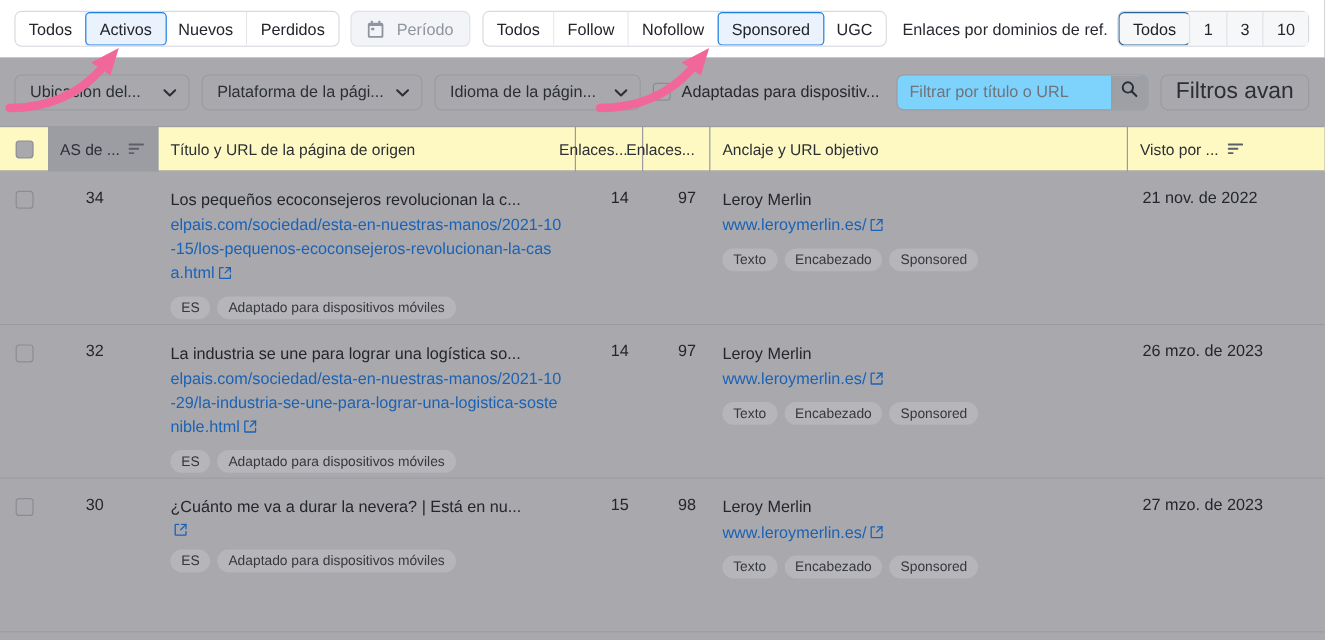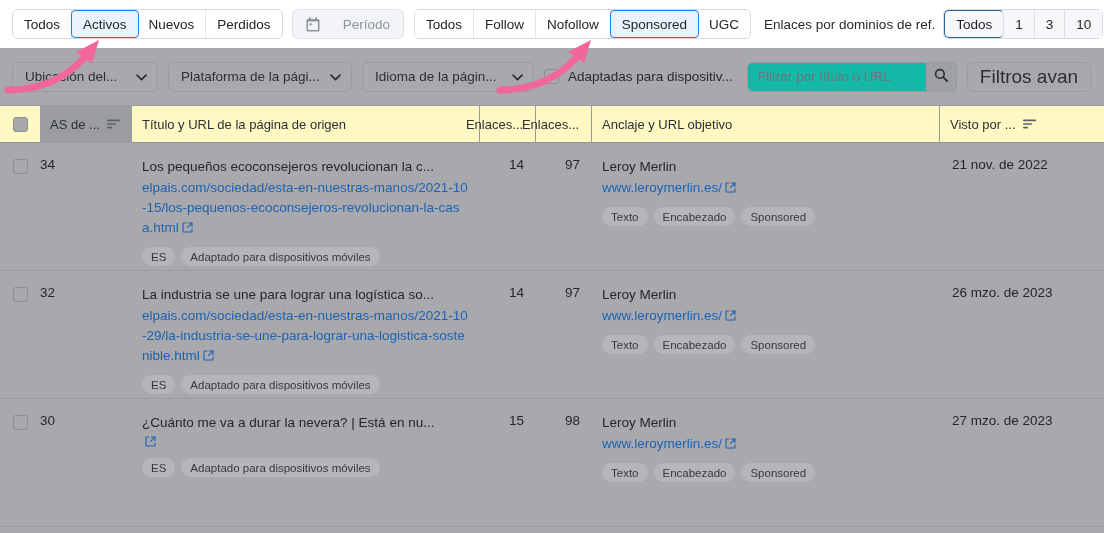--- a/index.html
+++ b/index.html
@@ -69,21 +69,21 @@
     position: relative;
     z-index: 2;
     color: #1c1f23;
   }
 
   .period-btn {
     margin-left: 9px;
     height: 30px;
     display: flex;
     align-items: center;
-    gap: 23px;
+    gap: 11px;
     padding: 0 13px;
     border: 1px solid #dfe1e7;
     border-radius: 6px;
     background: #f3f4f7;
     color: #8f949e;
     font-size: 13.5px;
     cursor: pointer;
     white-space: nowrap;
   }
   .cal-icon { width: 14px; height: 15px; display:block; }
@@ -153,21 +153,21 @@
     flex: none;
   }
   .chk-label { font-size: 13.5px; color: #26292e; }
 
   .search-wrap {
     display: flex; align-items: flex-end;
     height: 30px;
     border: 1px solid #9a9ba1;
     border-radius: 6px;
     overflow: hidden;
-    background: #14b8a6;
+    background: #7dd3fc;
     margin-right: 10px;
   }
   .search-input {
     width: 178px; height: 28px;
     border: none; outline: none;
     background: transparent;
     padding: 0 10px;
     font-size: 13.5px;
     color: #2b2f35;
     font-family: "Liberation Sans", sans-serif;
@@ -226,21 +226,21 @@
   .col-end  { flex: 1; border-right: none; }
 
   .row {
     display: flex;
     border-bottom: 1px solid #9b9ca1;
     min-height: 128px;
     background: #a9a9ad;
   }
   .cell { padding-top: 14px; font-size: 13.5px; color: #23262b; }
   .cell.col-chk { display: flex; justify-content: center; align-items: flex-start; padding-top: 16px; }
-  .cell.col-as  { text-align: left; padding-right: 14px; background: transparent; display:block; }
+  .cell.col-as  { text-align: center; padding-right: 14px; background: transparent; display:block; }
   .cell.col-l1, .cell.col-l2 { text-align: right; padding-right: 12px; }
   .cell.col-title, .cell.col-anch { padding-left: 10px; padding-right: 10px; }
   .cell.col-seen { padding-left: 12px; }
 
   .row-chk {
     width: 15px; height: 15px;
     border: 1px solid #8b8d93;
     border-radius: 3px;
     background: #a9a9ad;
     cursor: pointer;

